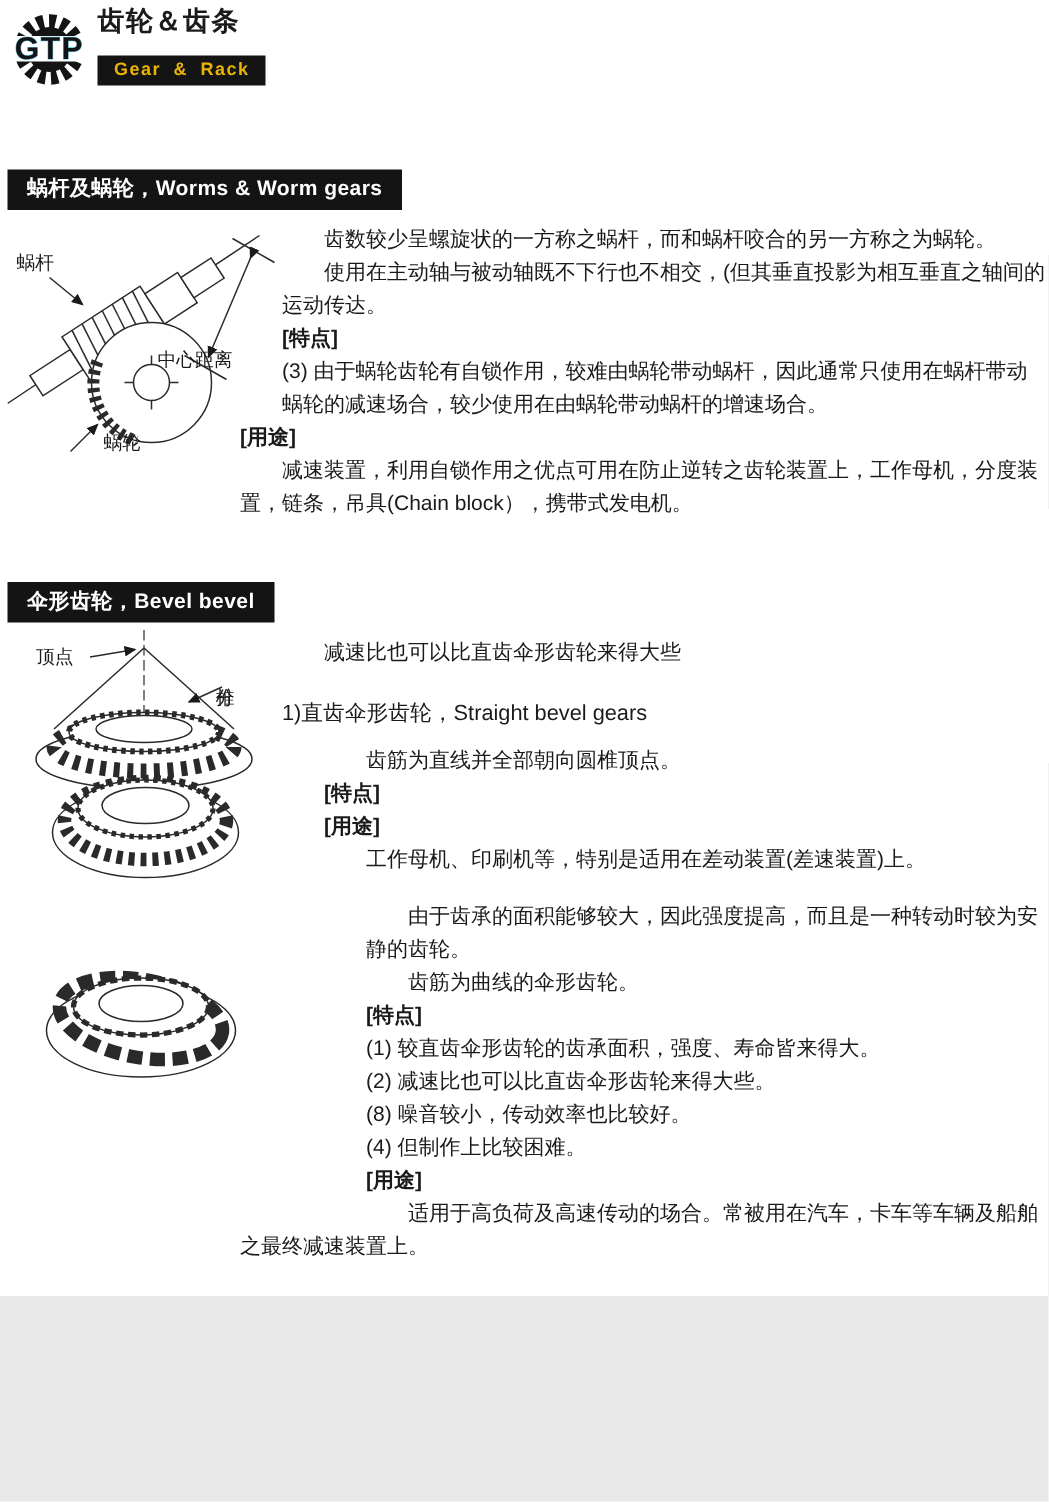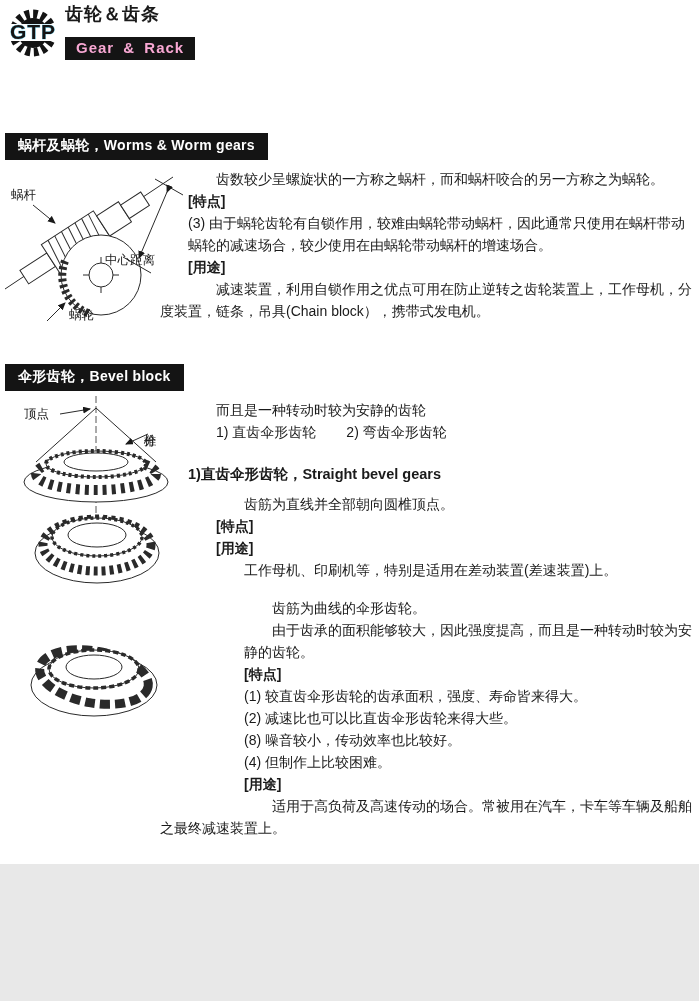--- a/index.html
+++ b/index.html
@@ -4,29 +4,29 @@
 <style>
   html,body{margin:0;padding:0;background:#e8e8e8;}
   .page{
     width:699px;height:864px;background:#fff;position:relative;overflow:hidden;
     font-family:"Liberation Sans","DejaVu Sans",sans-serif;color:#1a1a1a;margin:0 auto;
   }
   
   .hdr{position:relative;height:70px;}
   .logo{position:absolute;left:4px;top:6px;}
   .title{position:absolute;left:65px;top:2px;font-size:18px;font-weight:bold;letter-spacing:1px;margin:0;}
-  .subbox{position:absolute;left:65px;top:37px;display:inline-block;background:#141414;color:#f9a8d4;
-    font-weight:bold;font-size:15px;padding:2px 11px 4px;letter-spacing:1px;word-spacing:4px;}
+  .subbox{position:absolute;left:65px;top:37px;display:inline-block;background:#141414;color:#eab308;
+    font-weight:bold;font-size:12px;padding:2px 11px 4px;letter-spacing:1px;word-spacing:4px;}
   
   .bar{display:inline-block;background:#141414;color:#fff;font-weight:bold;font-size:14px;
     padding:4px 13px 5px;margin:0 0 0 5px;letter-spacing:.3px;}
-  .subhead{font-size:14.5px;font-weight:bold;margin:0 0 6px 3px;line-height:22px;}
+  .subhead{font-size:14.5px;font-weight:normal;margin:0 0 6px 3px;line-height:22px;}
   
   .sec{position:relative;}
-  .sec1{margin-top:63px;}
+  .sec1{margin-top:43px;}
   .sec2{margin-top:42px;}
   .sec3{margin-top:20px;}
   .sec4{margin-top:16px;}
   .sec-text{margin:8px 2px 0 160px;font-size:14px;line-height:22px;}
   .sec-text p{margin:0;}
   .fsp{float:left;width:28px;}
   .ind{text-indent:2em;}
   .feat{padding-left:25px;}
   .gap{margin-left:24px;}
   .lbl{font-weight:bold;}
@@ -90,49 +90,49 @@
       <line class="ln" x1="28" y1="36" x2="50" y2="54" marker-end="url(#ah)"></line>
       <line class="ln" x1="42" y1="152" x2="60" y2="134" marker-end="url(#ah)"></line>
       <text x="6" y="30">蜗杆</text>
       <text x="100" y="95">中心距离</text>
       <text x="64" y="150">蜗轮</text>
     </svg>
 
     <div class="sec-text">
       <span class="fsp" style="height:130px"></span>
       <p class="ind">齿数较少呈螺旋状的一方称之蜗杆，而和蜗杆咬合的另一方称之为蜗轮。</p>
+      <p class="ind">使用在主动轴与被动轴既不下行也不相交，(但其垂直投影为相互垂直之轴间的运动传达。</p>
       <p class="lbl">[特点]</p>
       <p class="feat">(3) 由于蜗轮齿轮有自锁作用，较难由蜗轮带动蜗杆，因此通常只使用在蜗杆带动蜗轮的减速场合，较少使用在由蜗轮带动蜗杆的增速场合。</p>
       <p class="lbl">[用途]</p>
       <p class="ind">减速装置，利用自锁作用之优点可用在防止逆转之齿轮装置上，工作母机，分度装置，链条，吊具(Chain block），携带式发电机。</p>
     </div>
   </section>
 
   <section class="sec sec2">
-    <div class="bar">伞形齿轮，Bevel block</div>
+    <div class="bar">伞形齿轮，Bevel bevel</div>
 
     <svg class="diag" style="left:8px;top:32px" width="180" height="125" viewBox="0 0 180 125">
       <line class="ln" x1="88" y1="0" x2="88" y2="124" stroke-width=".8" stroke-dasharray="7 3"></line>
       <line class="ln" x1="88" y1="12" x2="28" y2="66"></line>
       <line class="ln" x1="88" y1="12" x2="148" y2="66"></line>
       <ellipse class="fw" cx="88" cy="86" rx="72" ry="20"></ellipse>
       <ellipse class="ln" cx="88" cy="78" rx="60" ry="16" stroke-width="10" stroke-dasharray="4 5"></ellipse>
       <ellipse class="fw" cx="88" cy="68" rx="50" ry="13"></ellipse>
       <ellipse class="ln" cx="88" cy="68" rx="50" ry="13" stroke-width="4" stroke-dasharray="3 3"></ellipse>
       <ellipse class="fw" cx="88" cy="66" rx="32" ry="9"></ellipse>
       <line class="ln" x1="52" y1="18" x2="82" y2="13" marker-end="url(#ah)"></line>
       <line class="ln" x1="140" y1="38" x2="118" y2="48" marker-end="url(#ah)"></line>
       <text x="16" y="22">顶点</text>
       <text x="142" y="28" class="vtext">分椎</text>
     </svg>
 
     <div class="sec-text">
       <span class="fsp" style="height:120px"></span>
-      <p class="ind">而且是一种转动时较为安静的齿轮</p>
-      <p class="ind"><span>1) 直齿伞形齿轮</span><span class="gap" style="margin-left:30px">2) 弯齿伞形齿轮</span></p>
+      <p class="ind">减速比也可以比直齿伞形齿轮来得大些</p>
     </div>
   </section>
 
   <section class="sec sec3">
     <h3 class="subhead">1)直齿伞形齿轮，Straight bevel gears</h3>
 
     <svg class="diag" style="left:32px;top:32px" width="130" height="100" viewBox="0 0 130 100">
       <ellipse class="fw" cx="65" cy="58" rx="62" ry="30"></ellipse>
       <ellipse class="ln" cx="65" cy="50" rx="54" ry="26" stroke-width="9" stroke-dasharray="4 4"></ellipse>
       <ellipse class="fw" cx="65" cy="42" rx="45" ry="19"></ellipse>
@@ -156,22 +156,22 @@
       <g transform="rotate(10 66 50)">
         <ellipse class="ln" cx="66" cy="50" rx="55" ry="26" stroke-width="9" stroke-dasharray="10 5"></ellipse>
       </g>
       <ellipse class="fw" cx="66" cy="42" rx="45" ry="19"></ellipse>
       <ellipse class="ln" cx="66" cy="42" rx="45" ry="19" stroke-width="3.5" stroke-dasharray="5 3"></ellipse>
       <ellipse class="fw" cx="66" cy="40" rx="28" ry="12"></ellipse>
     </svg>
 
     <div class="sec-text">
       <span class="fsp" style="height:200px"></span>
+      <p class="ind">由于齿承的面积能够较大，因此强度提高，而且是一种转动时较为安静的齿轮。</p>
       <p class="ind">齿筋为曲线的伞形齿轮。</p>
-      <p class="ind">由于齿承的面积能够较大，因此强度提高，而且是一种转动时较为安静的齿轮。</p>
       <p class="lbl mt6">[特点]</p>
       <p class="feat">(1) 较直齿伞形齿轮的齿承面积，强度、寿命皆来得大。</p>
       <p class="feat">(2) 减速比也可以比直齿伞形齿轮来得大些。</p>
       <p class="feat">(8) 噪音较小，传动效率也比较好。</p>
       <p class="feat">(4) 但制作上比较困难。</p>
       <p class="lbl mt6">[用途]</p>
       <p class="ind">适用于高负荷及高速传动的场合。常被用在汽车，卡车等车辆及船舶之最终减速装置上。</p>
     </div>
   </section>
 

